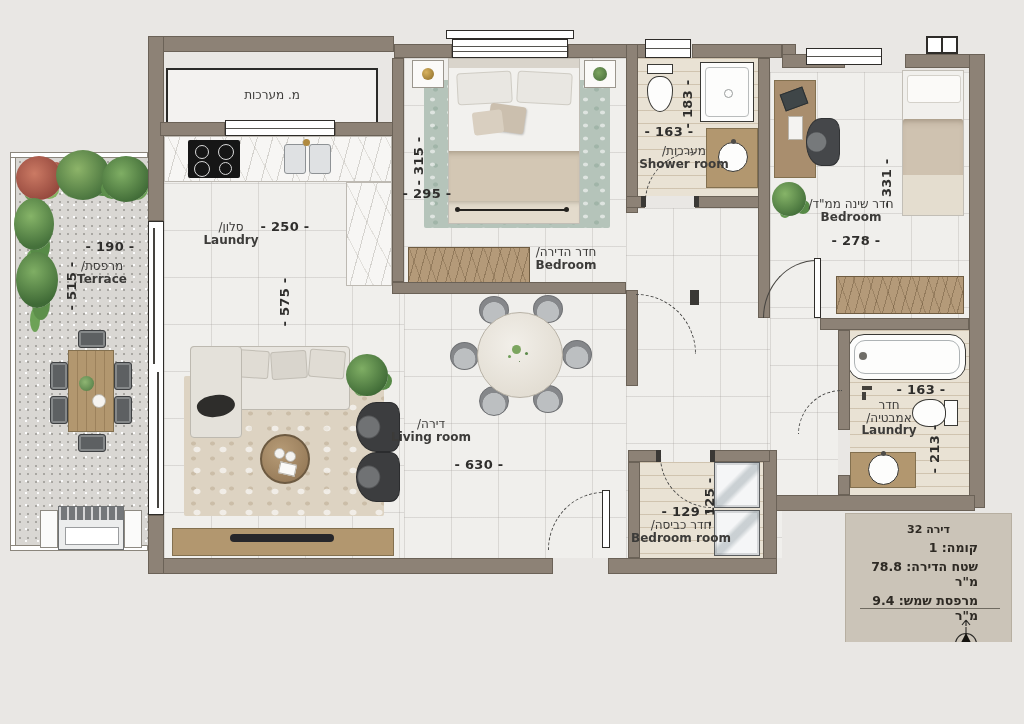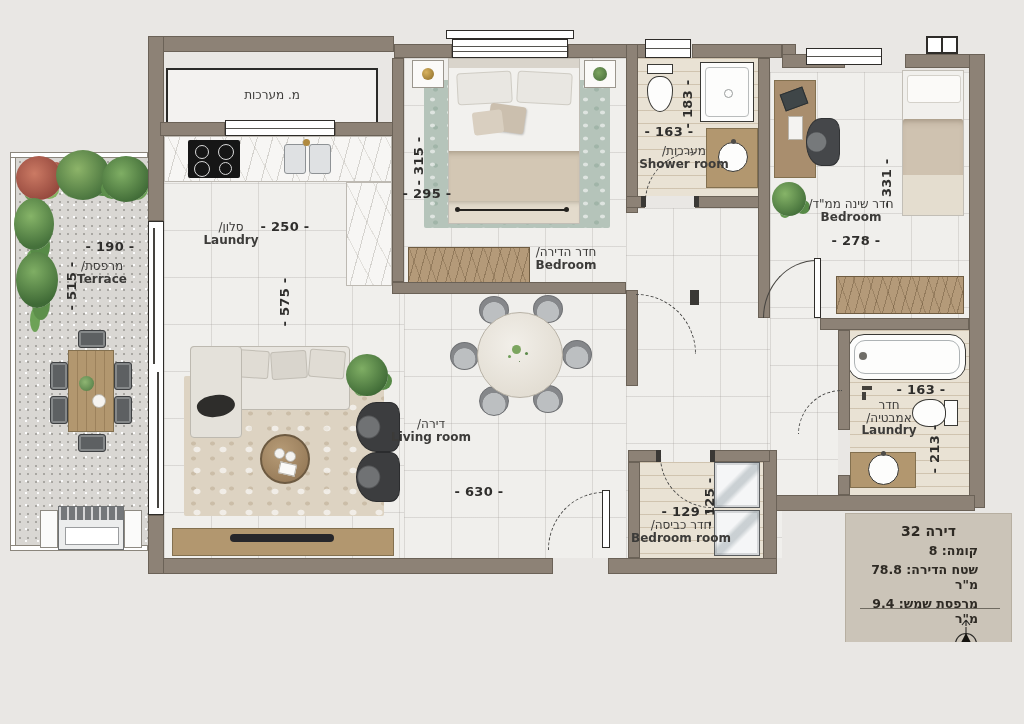--- a/index.html
+++ b/index.html
@@ -21,21 +21,21 @@
   .label .he{font-size:12px;display:block;}
   .label .en{font-size:12px;font-weight:bold;display:block;}
   .dim{position:absolute;transform:translate(-50%,-50%);font-size:13px;font-weight:600;color:#2f2e2c;white-space:nowrap;letter-spacing:.3px;}
   .dim.v{transform:translate(-50%,-50%) rotate(-90deg);}
   .plant{position:absolute;border-radius:50%;}
   .chairDine{position:absolute;border-radius:50%;background:radial-gradient(circle at 50% 62%,#bcbfc1 50%,#85878a 53%);border:1px solid #6e7073;box-sizing:border-box;}
   .tchair{position:absolute;background:#5d6062;border:1px solid #3e4042;border-radius:3px;box-shadow:inset 0 0 0 2px rgba(255,255,255,.25);box-sizing:border-box;}
   .appliance{position:absolute;background:#f5f6f7;border:1px solid #595c5e;box-sizing:border-box;background-image:linear-gradient(135deg,transparent 38%,rgba(150,162,168,.45) 46% 55%,transparent 63%);box-shadow:inset 0 0 0 2px rgba(120,125,128,.25);}
   .fixture{position:absolute;background:#fdfdfc;border:1.4px solid #3a3935;box-sizing:border-box;}
   .infobox{position:absolute;background:#cbc4b8;border:1px solid #b7afa1;box-sizing:border-box;color:#2e2a24;}
-  .infobox .title{font-size:14px;font-weight:bold;text-align:center;margin-top:9px;}
+  .infobox .title{font-size:11px;font-weight:bold;text-align:center;margin-top:9px;}
   .infobox .line{font-size:12.5px;font-weight:600;text-align:right;direction:rtl;padding-right:33px;margin-top:4px;}
   .acmark{position:absolute;background:#44413c;}
 </style>
 </head>
 <body>
 
 <div id="plan">
 
   <div class="abs tile" style="left:164px;top:136px;width:240px;height:422px"></div>
   <div class="abs tile" style="left:404px;top:58px;width:222px;height:224px"></div>
@@ -292,40 +292,40 @@
     <span class="he" dir="rtl">מרפסת/</span>
     <span class="en">Terrace</span>
   </div>
   <div class="dim" style="left:110px;top:246px">- 190 -</div>
   <div class="dim v" style="left:71px;top:286px">- 515 -</div>
 
   <div class="label" style="left:431px;top:431px">
     <span class="he" dir="rtl">דירה/</span>
     <span class="en">Living room</span>
   </div>
-  <div class="dim" style="left:479px;top:491px">- 630 -</div>
+  <div class="dim" style="left:479px;top:464px">- 630 -</div>
 
   <div class="label" style="left:681px;top:532px">
     <span class="he" dir="rtl">חדר כביסה/</span>
     <span class="en">Bedroom room</span>
   </div>
   <div class="dim" style="left:686px;top:511px">- 129 -</div>
   <div class="dim v" style="left:709px;top:502px">- 125 -</div>
 
   <div class="label" style="left:889px;top:418px;line-height:1.05">
     <span class="he" dir="rtl">חדר</span>
     <span class="he" dir="rtl">אמבטיה/</span>
     <span class="en">Laundry</span>
   </div>
   <div class="dim" style="left:921px;top:389px">- 163 -</div>
   <div class="dim v" style="left:934px;top:449px">- 213 -</div>
 
   <div class="infobox" style="left:845px;top:513px;width:167px;height:199px">
     <div class="title">דירה 32</div>
-    <div class="line">קומה: 8</div>
+    <div class="line">קומה: 1</div>
     <div class="line">שטח הדירה: 78.8 מ"ר</div>
     <div class="line">מרפסת שמש: 9.4 מ"ר</div>
     <div class="abs" style="left:14px;top:94px;width:140px;height:1px;background:#6f6a60"></div>
     <svg class="abs" style="left:10px;top:118px" width="100" height="74" viewBox="0 0 100 74">
       <defs>
         <pattern id="hp" width="5" height="5" patternTransform="rotate(45)" patternUnits="userSpaceOnUse">
           <rect width="5" height="5" fill="#aba69d"></rect>
             <line x1="0" y1="0" x2="0" y2="5" stroke="#5f5b53" stroke-width="1.6"></line>
         </pattern>
       </defs>

